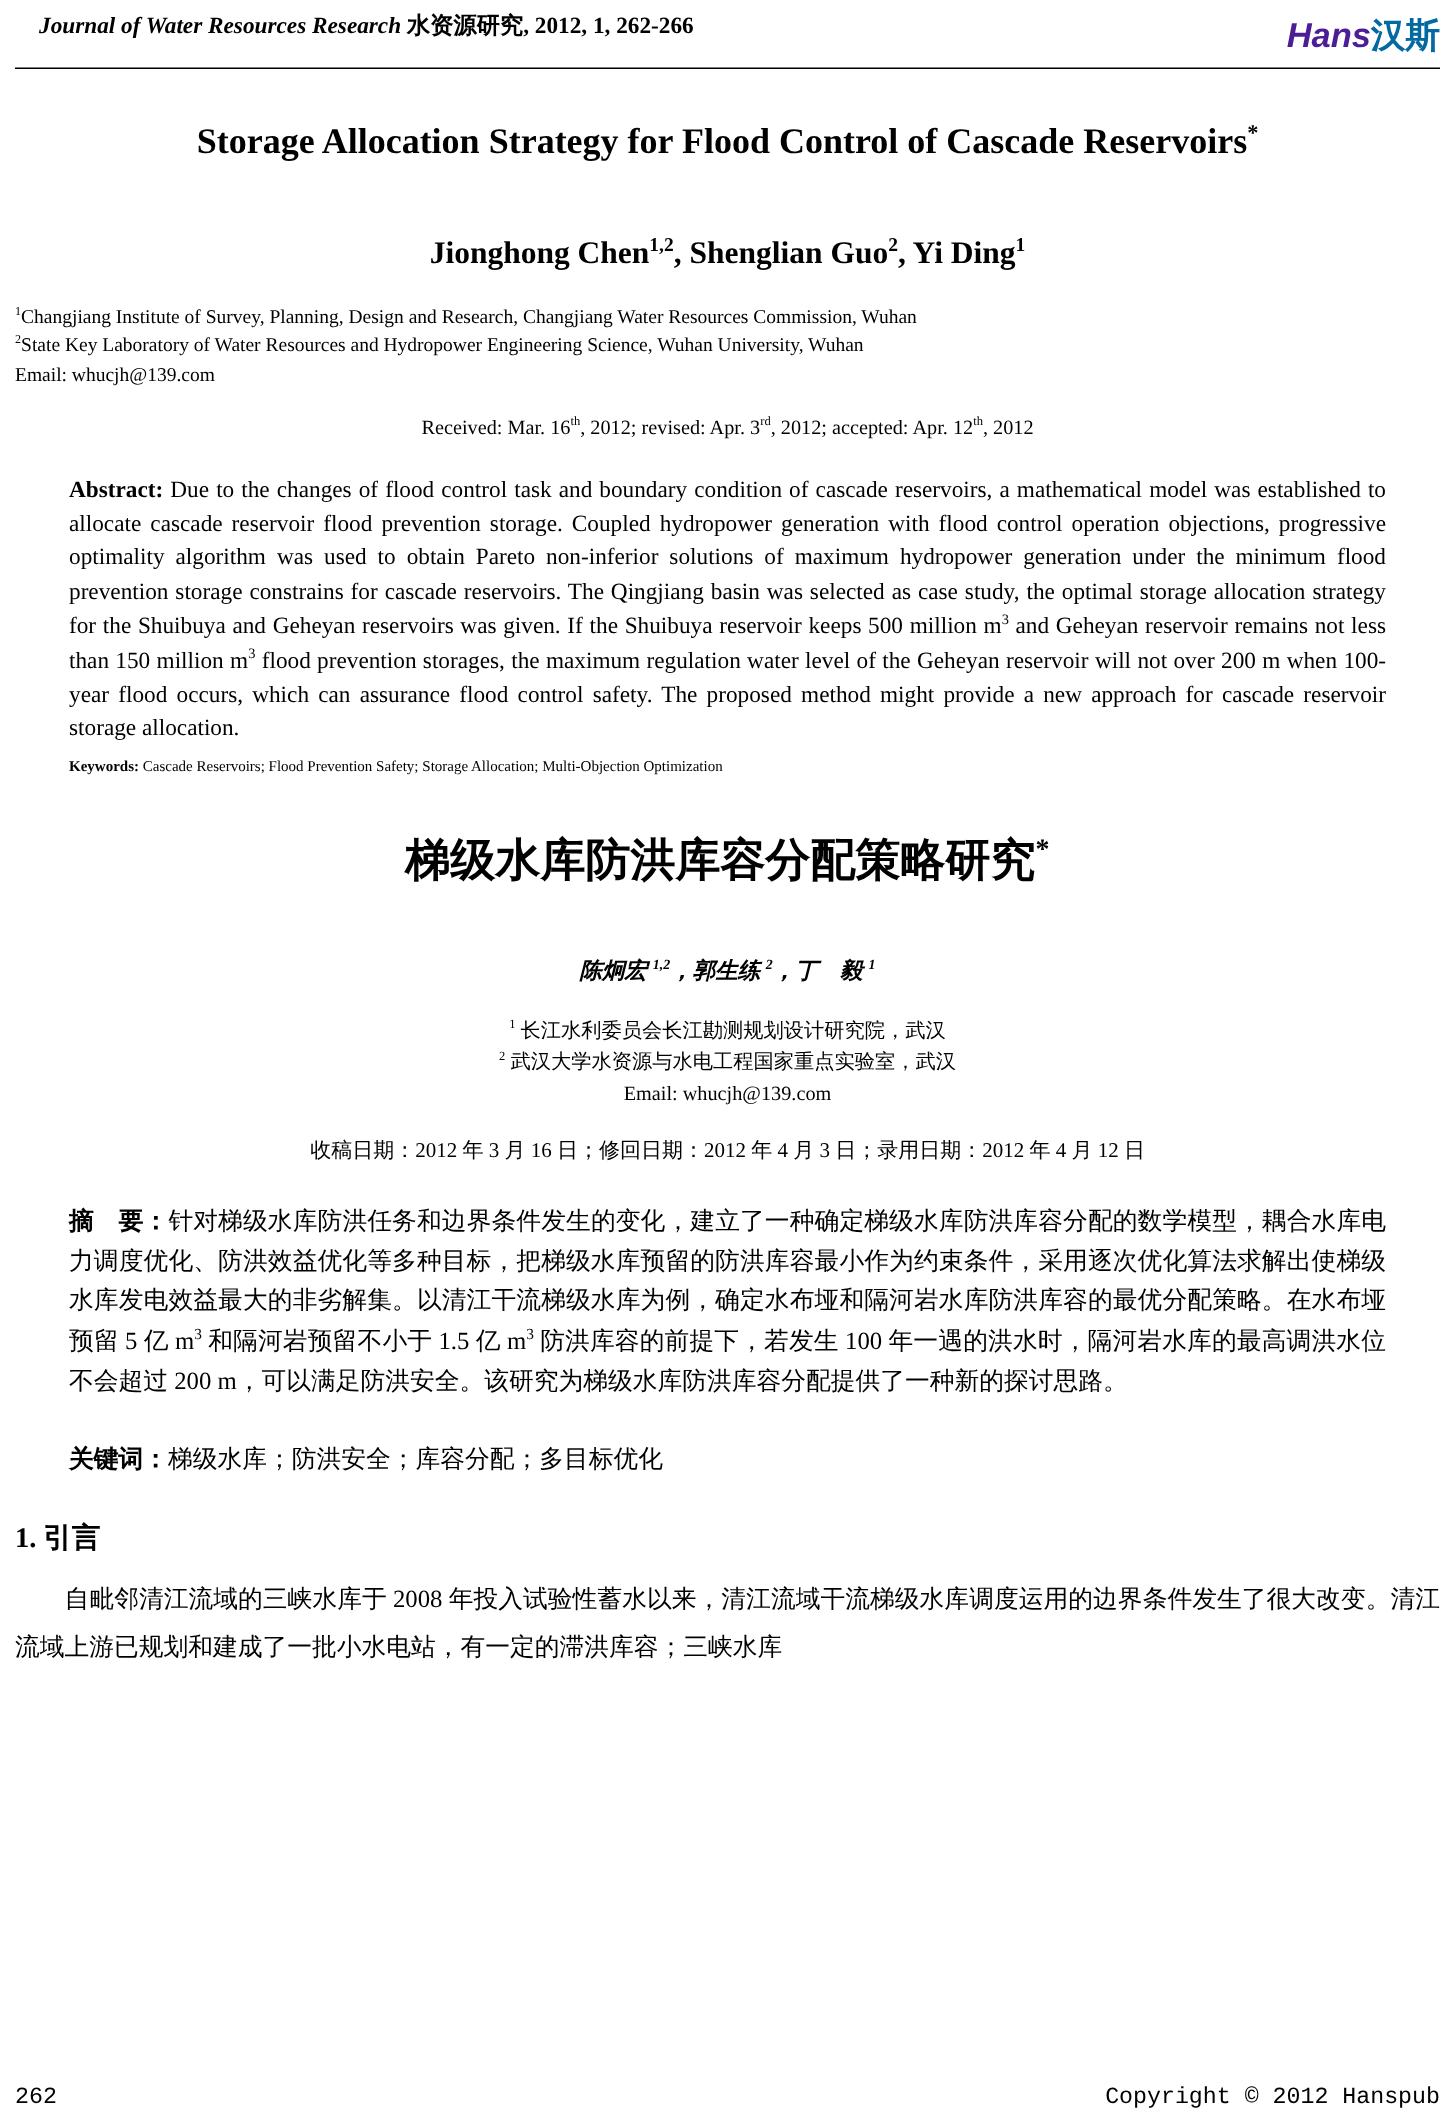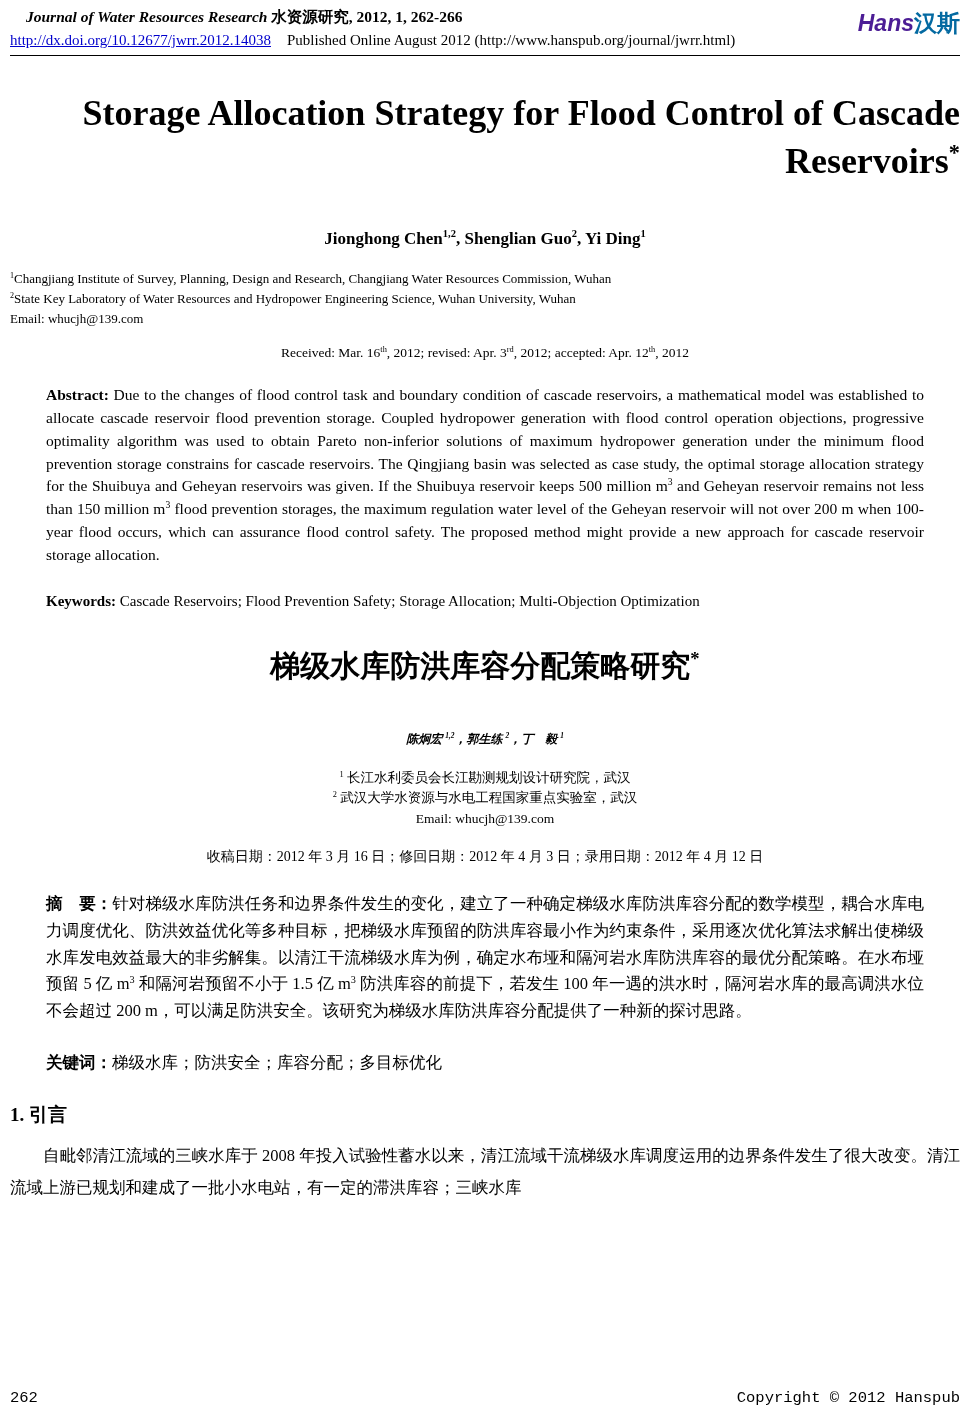--- a/index.html
+++ b/index.html
@@ -20,30 +20,30 @@
   .doi-link { color: #0000cc; text-decoration: underline; cursor: pointer; }
   .published { margin-left: 16px; }
   .logo { font-size: 23px; white-space: nowrap; margin-top: 1px; font-family: "Liberation Sans", sans-serif; }
   .logo-hans { color: #4c1d95; font-weight: bold; font-style: italic; }
   .logo-cn { font-weight: bold; color: #0369a1; }
   .header-rule { border: none; border-top: 1.5px solid #000; margin-top: 6px; }
 
   sup { font-size: 0.62em; vertical-align: super; line-height: 0; }
 
   
-  .en-title { font-size: 36px; font-weight: bold; text-align: right; margin-top: 34px; line-height: 1.32; }
-  .en-authors { text-align: center; font-size: 17px; font-weight: bold; margin-top: 44px; }
+  .en-title { font-size: 24px; font-weight: bold; text-align: center; margin-top: 34px; line-height: 1.32; }
+  .en-authors { text-align: center; font-size: 21px; font-weight: bold; margin-top: 44px; }
   .affils { font-size: 13px; margin-top: 20px; line-height: 1.52; }
   .received { text-align: center; font-size: 13.5px; margin-top: 17px; }
   .abstract-block { margin: 23px 36px 0; font-size: 15.5px; line-height: 1.47; text-align: justify; }
-  .keywords-block { margin: 26px 36px 0; font-size: 15px; }
+  .keywords-block { margin: 8px 36px 0; font-size: 10px; }
 
   
   .cn-title { font-size: 30px; font-weight: bold; text-align: center; margin-top: 36px; }
-  .cn-authors { text-align: center; font-size: 12px; font-weight: bold; font-style: italic; margin-top: 44px; }
+  .cn-authors { text-align: center; font-size: 15px; font-weight: bold; font-style: italic; margin-top: 44px; }
   .cn-affils { text-align: center; font-size: 13.5px; margin-top: 20px; line-height: 1.55; }
   .cn-dates { text-align: center; font-size: 14px; margin-top: 18px; }
   .cn-abstract { margin: 25px 36px 0; font-size: 16.5px; line-height: 1.62; text-align: justify; }
   .cn-keywords { margin: 27px 36px 0; font-size: 16.5px; }
 
   
   .sec-heading { font-size: 19px; font-weight: bold; margin-top: 28px; }
   .two-col { display: flex; gap: 30px; margin-top: 12px; }
   .col { flex: 1; min-width: 0; }
   .footnote { font-size: 12.5px; line-height: 1.68; text-align: justify; margin-top: 6px; }
@@ -58,23 +58,20 @@
 </style>
 </head>
 <body>
 
 <div class="page">
 
   <header class="header">
     <div class="header-left">
       <div class="journal-line">
         <span class="journal-en">Journal of Water Resources Research</span><span class="journal-cn"> 水资源研究, 2012, 1, 262-266</span>
-      </div>
-      <div class="doi-line">
-        <a class="doi-link" href="#">http://dx.doi.org/10.12677/jwrr.2012.14038</a><span class="published">Published Online August 2012 (http://www.hanspub.org/journal/jwrr.html)</span>
       </div>
     </div>
     <div class="logo">
       <span class="logo-hans">Hans</span><span class="logo-cn">汉斯</span>
     </div>
   </header>
   <hr class="header-rule">
 
   <h1 class="en-title">Storage Allocation Strategy for Flood Control of Cascade Reservoirs<sup>*</sup></h1>
 

